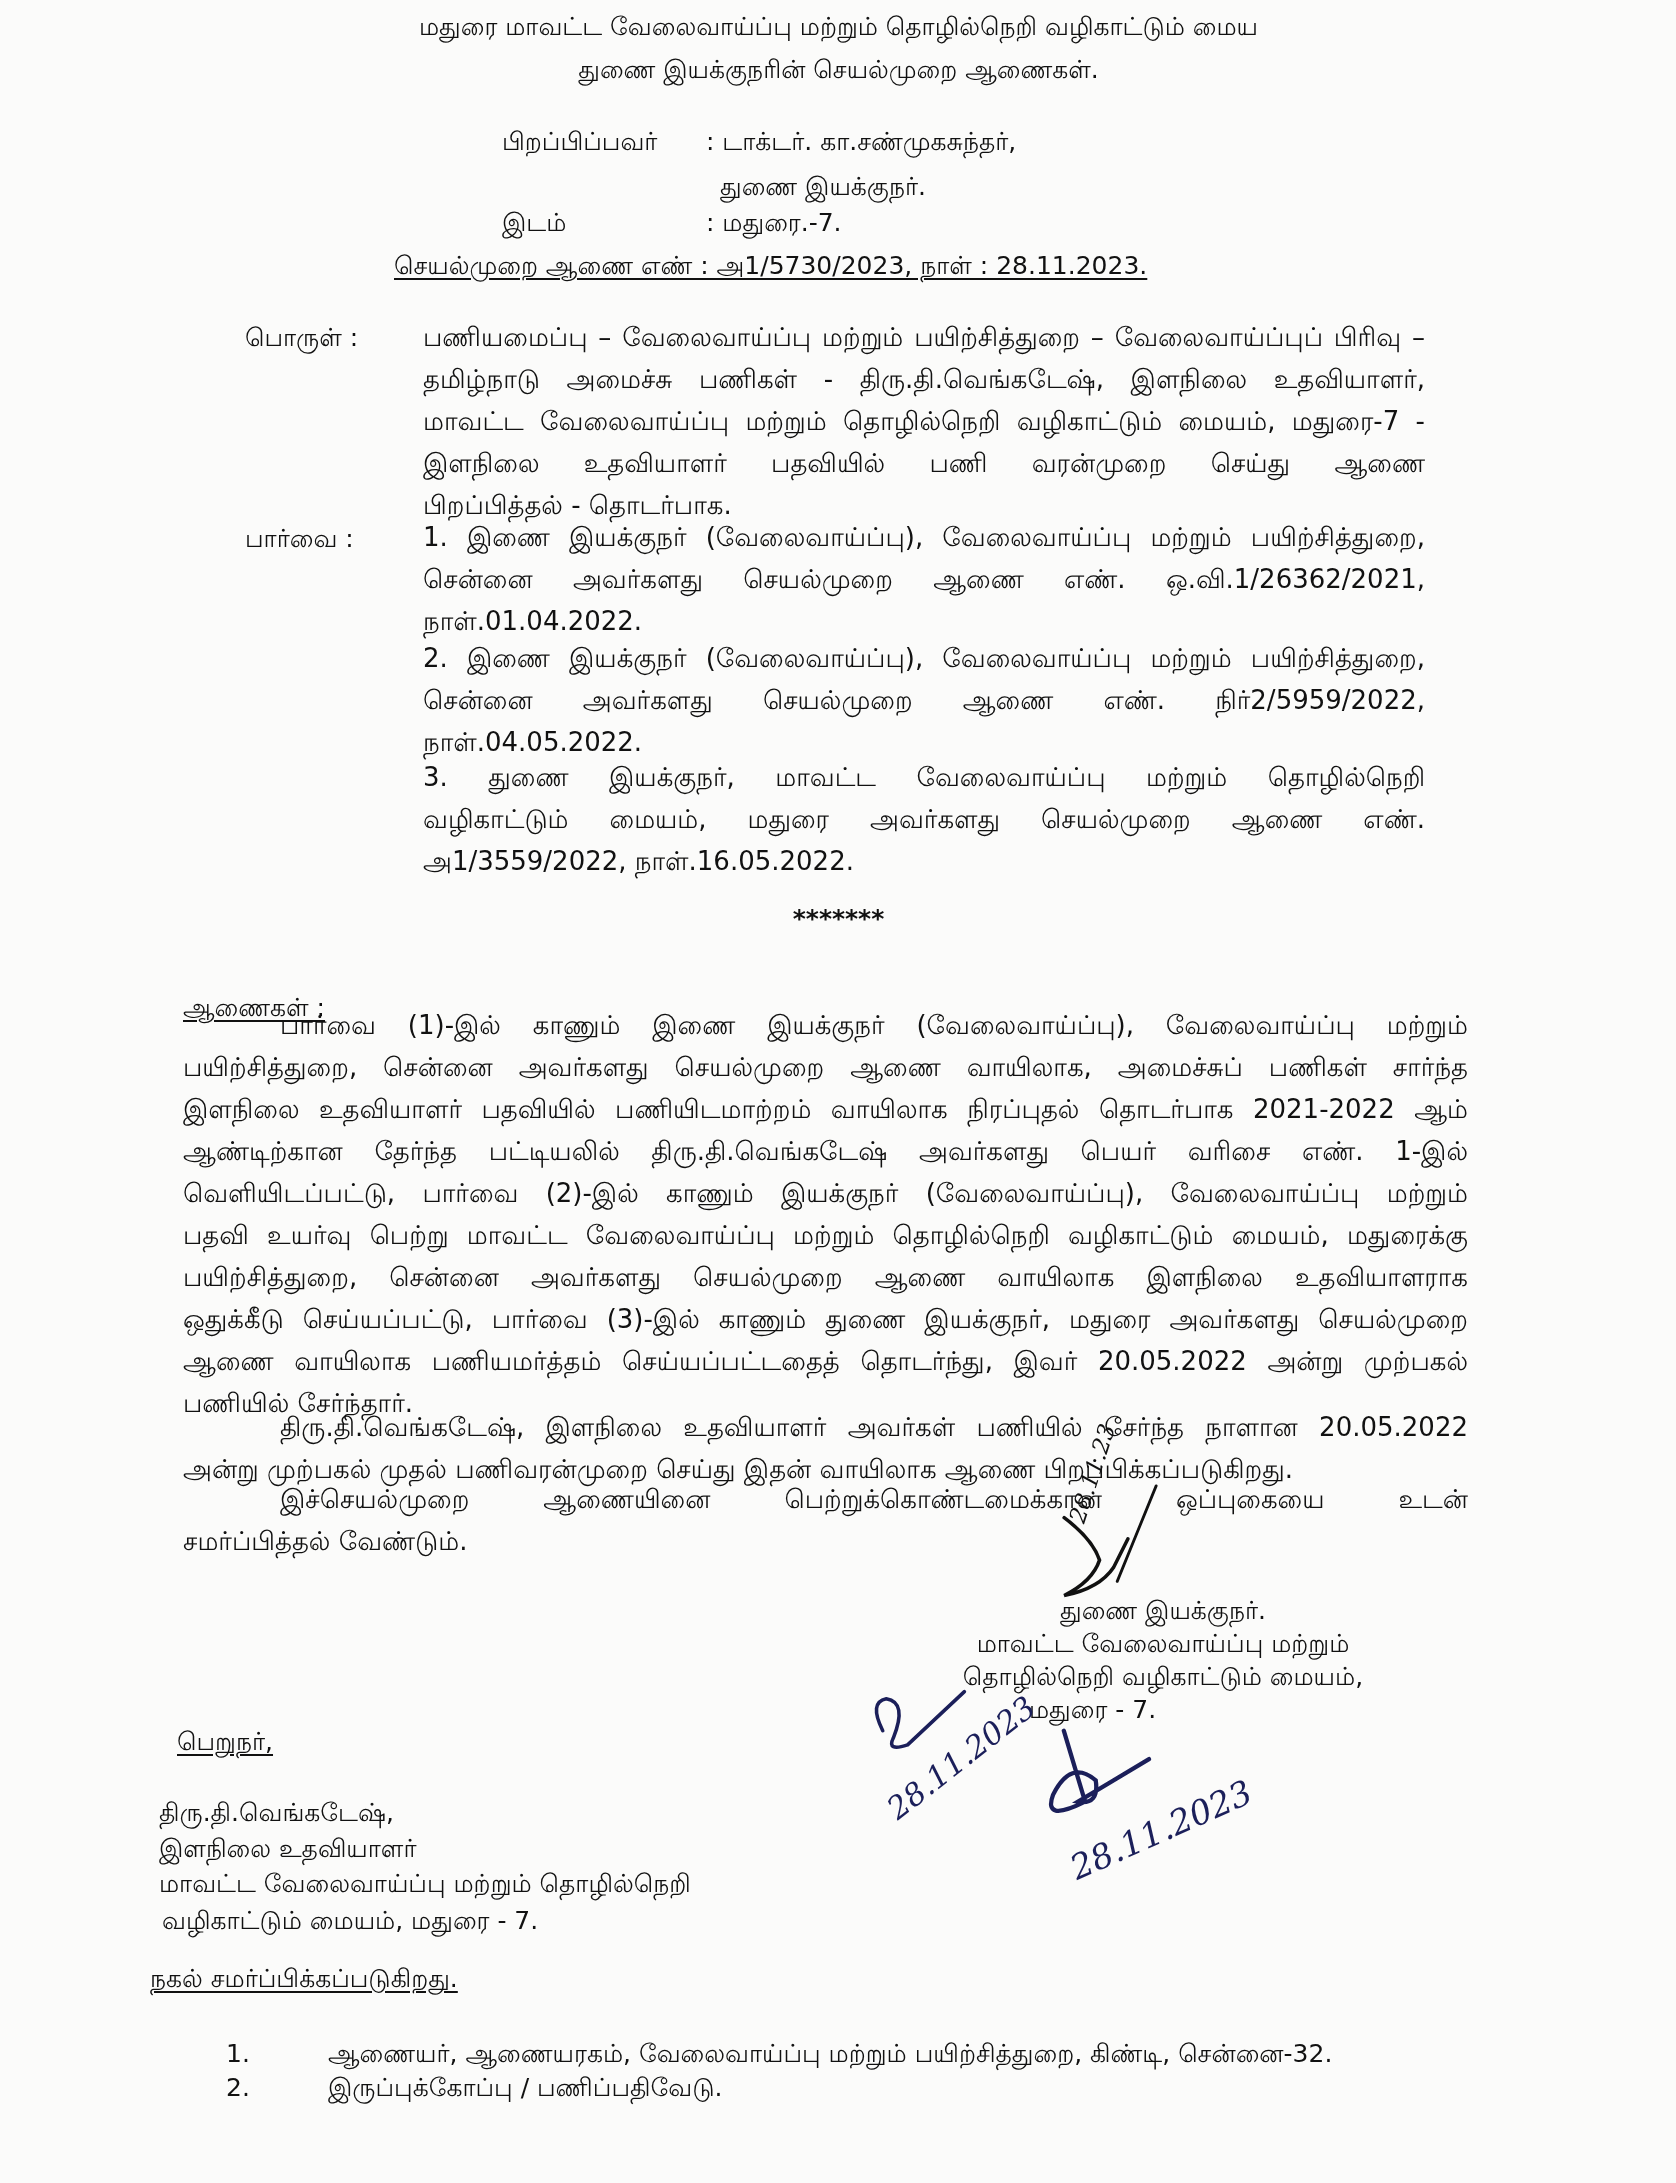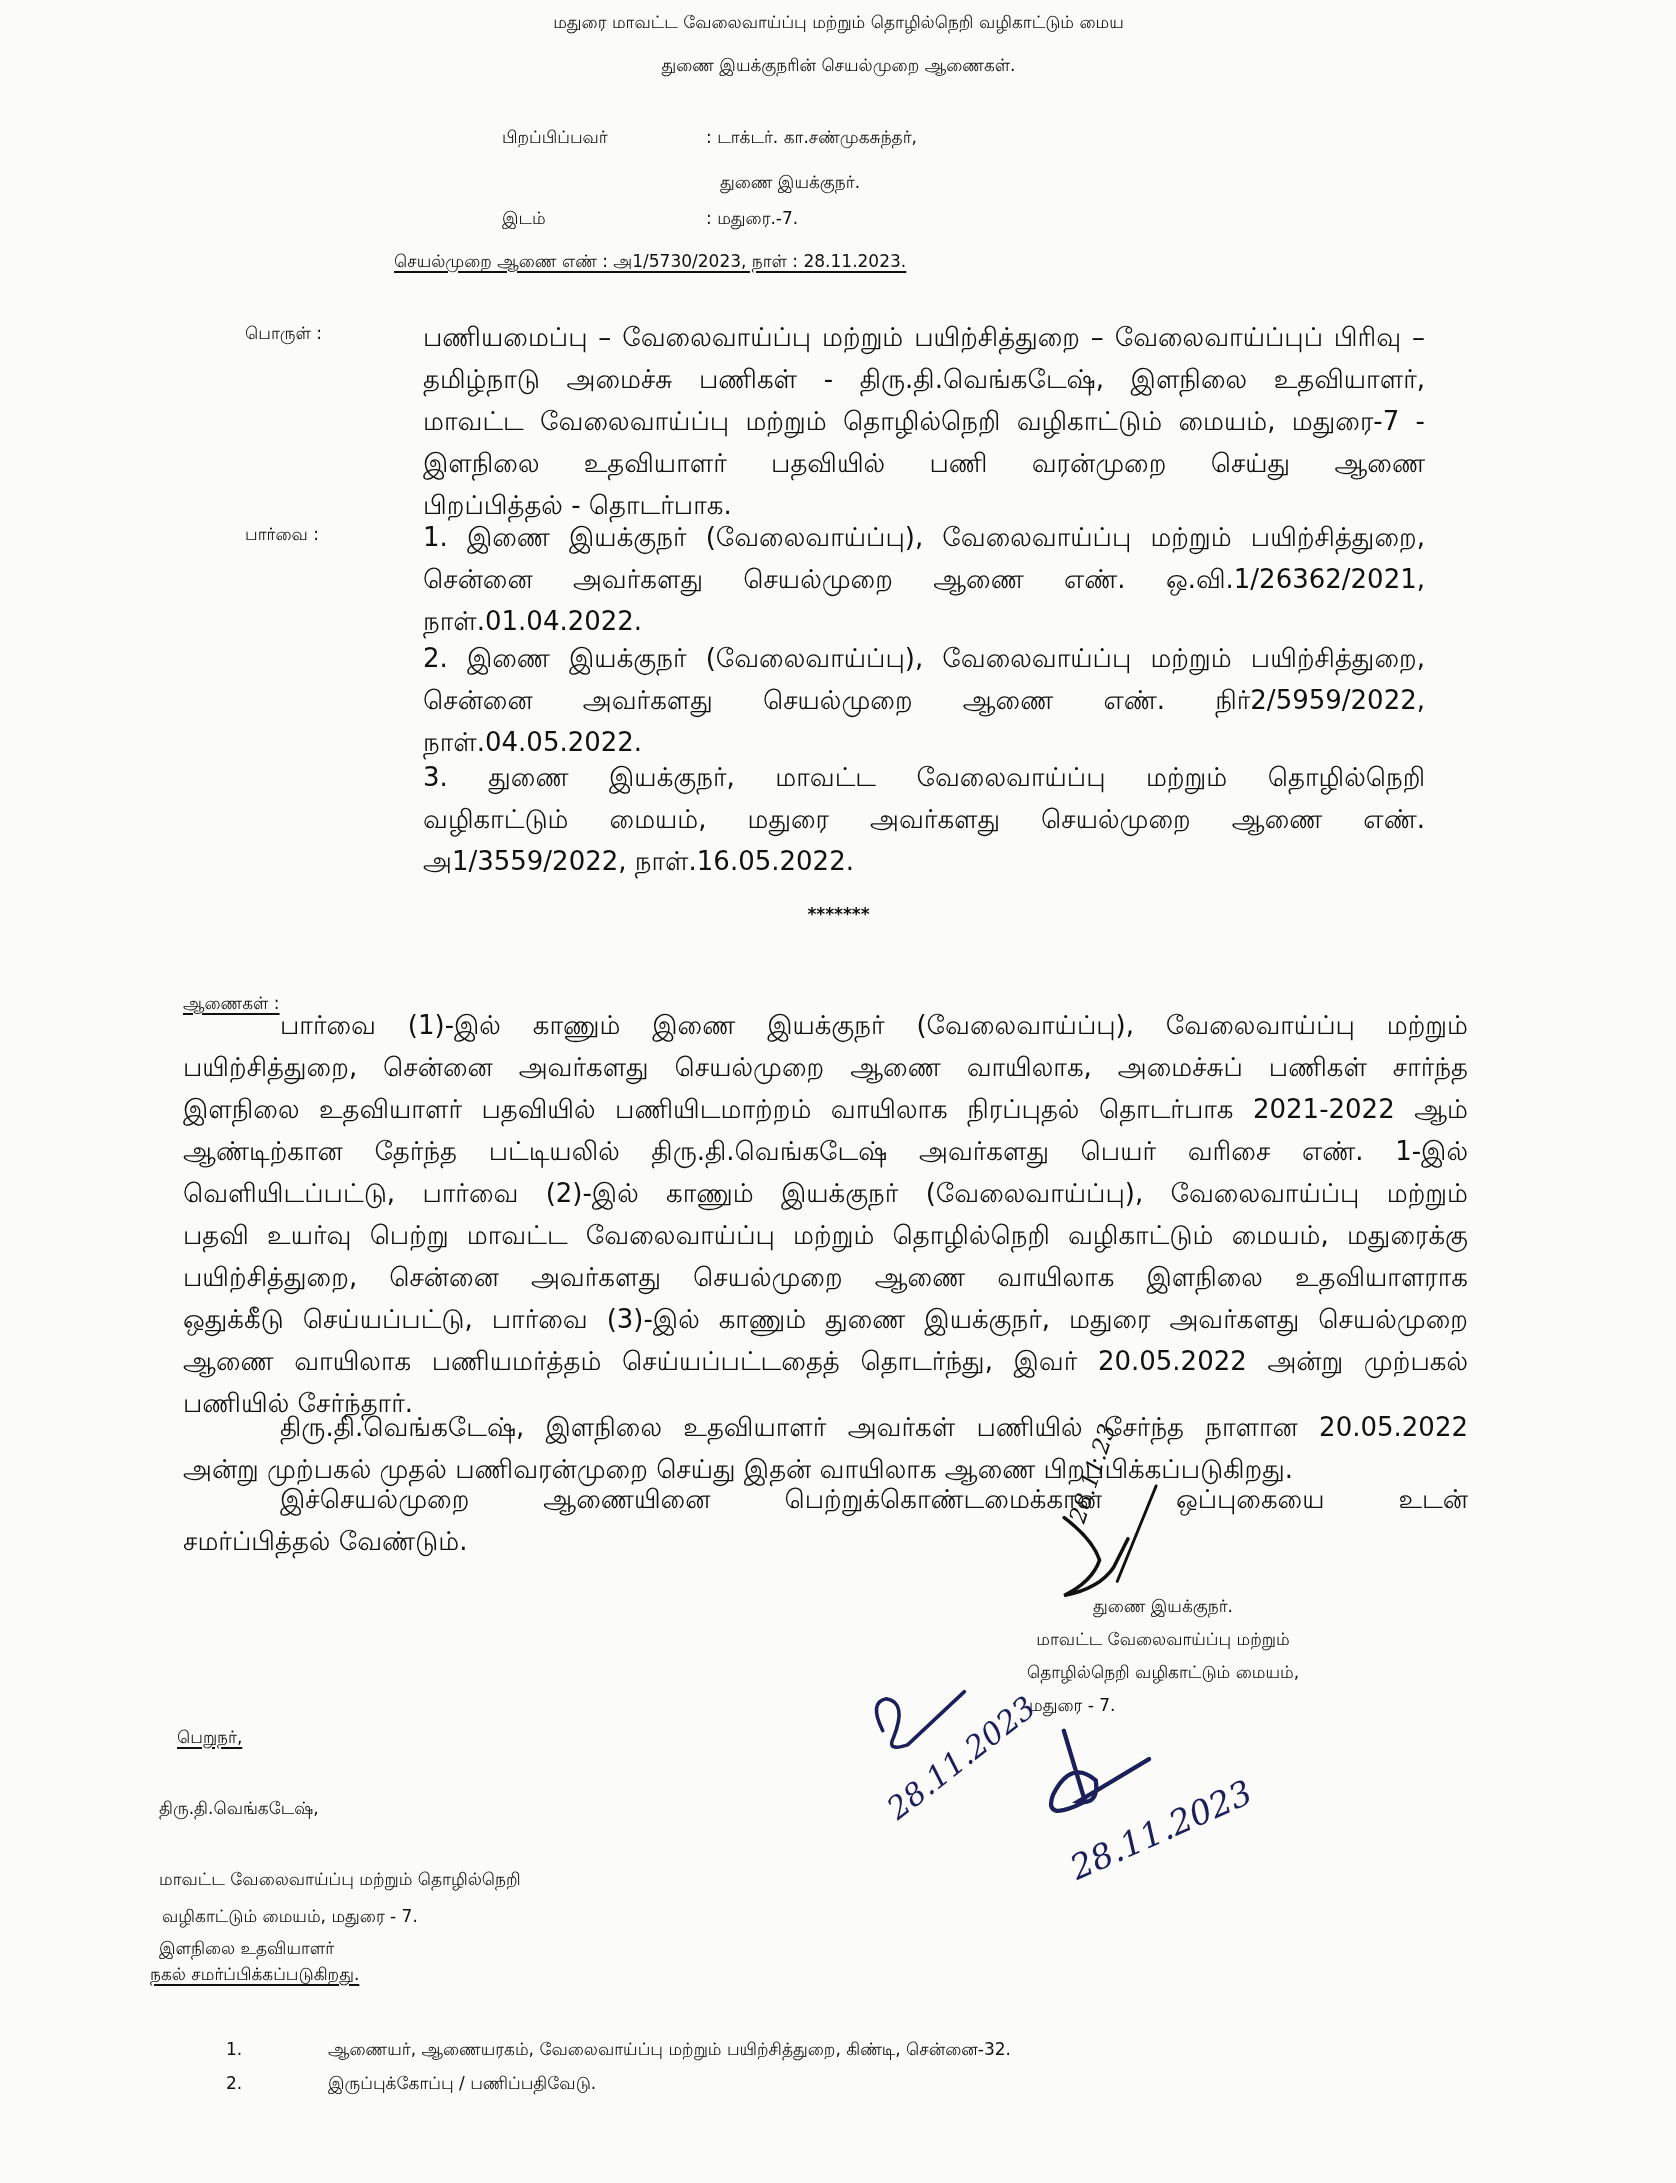--- a/index.html
+++ b/index.html
@@ -3,21 +3,21 @@
 <meta charset="utf-8">
 <style>
   html, body { margin: 0; padding: 0; }
   body {
     width: 1677px; height: 2183px; position: relative; overflow: hidden;
     background: #fbfbfa;
     font-family: "DejaVu Sans", "Liberation Sans", sans-serif;
     color: #111;
   }
   .abs { position: absolute; }
-  .t { font-size: 17px; line-height: 1; white-space: nowrap; }
+  .t { font-size: 25px; line-height: 1; white-space: nowrap; }
   .center { text-align: center; }
   .ul { text-decoration: underline; text-underline-offset: 4.3px; text-decoration-thickness: 2.1px; }
   .para { font-size: 26px; line-height: 42px; }
   .para .line { display: block; text-align: justify; text-align-last: justify; }
   .para .line.last { text-align-last: left; }
   .sig { position: absolute; color: #1b1f5a; font-family: "DejaVu Serif", serif; font-style: italic; }
 </style>
 </head>
 <body>
 
@@ -94,21 +94,21 @@
 
 <svg class="abs" style="left:865px;top:1688px;" width="426" height="199" viewBox="0 0 600 280">
   <path d="M25 60 Q5 20 30 15 Q60 20 40 70 Q30 90 60 80 L140 5" fill="none" stroke="#1b1f5a" stroke-width="5" stroke-linecap="round"></path>
   <path d="M280 60 L310 160 Q250 190 265 150 Q290 100 325 130 Q330 165 300 160 L400 100" fill="none" stroke="#1b1f5a" stroke-width="6" stroke-linecap="round"></path>
 </svg>
 <div class="sig" style="left:880px;top:1798px;font-size:31px;transform:rotate(-38deg);transform-origin:left top;">28.11.2023</div>
 <div class="sig" style="left:1064px;top:1851px;font-size:34px;transform:rotate(-24deg);transform-origin:left top;">28.11.2023</div>
 
 <div class="abs t ul" style="left:177px;top:1729px;">பெறுநர்,</div>
 <div class="abs t" style="left:159px;top:1800px;">திரு.தி.வெங்கடேஷ்,</div>
-<div class="abs t" style="left:159px;top:1940px;">இளநிலை உதவியாளர்</div>
+<div class="abs t" style="left:159px;top:1836px;">இளநிலை உதவியாளர்</div>
 <div class="abs t" style="left:159px;top:1871px;">மாவட்ட வேலைவாய்ப்பு மற்றும் தொழில்நெறி</div>
 <div class="abs t" style="left:162px;top:1908px;">வழிகாட்டும் மையம், மதுரை - 7.</div>
 
 <div class="abs t ul" style="left:150px;top:1966px;">நகல் சமர்ப்பிக்கப்படுகிறது.</div>
 <div class="abs t" style="left:226px;top:2041px;">1.</div>
 <div class="abs t" style="left:328px;top:2041px;">ஆணையர், ஆணையரகம், வேலைவாய்ப்பு மற்றும் பயிற்சித்துறை, கிண்டி, சென்னை-32.</div>
 <div class="abs t" style="left:226px;top:2075px;">2.</div>
 <div class="abs t" style="left:328px;top:2075px;">இருப்புக்கோப்பு / பணிப்பதிவேடு.</div>
 
 

